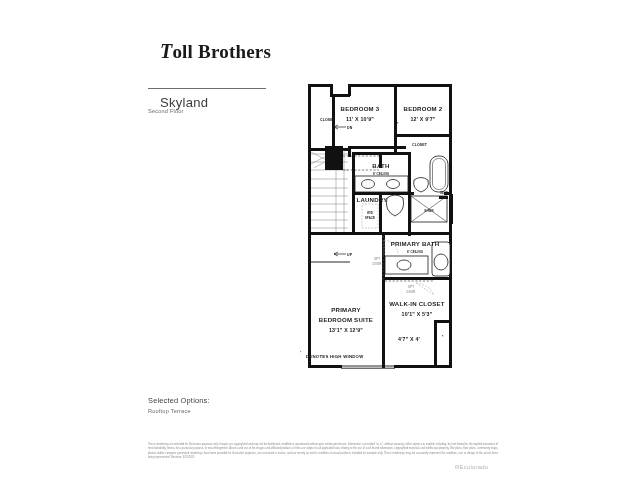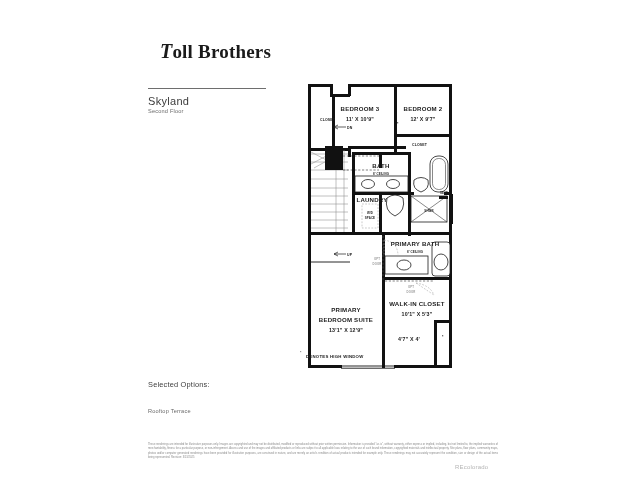--- a/index.html
+++ b/index.html
@@ -37,40 +37,40 @@
     position: absolute;
     left: 148px;
     top: 88px;
     width: 118px;
     height: 1px;
     background: #6e6e6e;
   }
 
   #plan-name {
     position: absolute;
-    left: 148px;
+    left: 160px;
     top: 95px;
-    font-size: 11px;
+    font-size: 13px;
     letter-spacing: 0.3px;
     color: #3c3c3c;
   }
   #plan-floor {
     position: absolute;
     left: 148px;
     top: 108px;
     font-size: 5.6px;
     letter-spacing: 0.2px;
     color: #6a6a6a;
   }
 
   
   #selected-options-heading {
     position: absolute;
     left: 148px;
-    top: 380px;
+    top: 396px;
     font-size: 7.4px;
     color: #3c3c3c;
     letter-spacing: 0.2px;
   }
   #selected-options-item {
     position: absolute;
     left: 148px;
     top: 408px;
     font-size: 5.6px;
     color: #6a6a6a;

